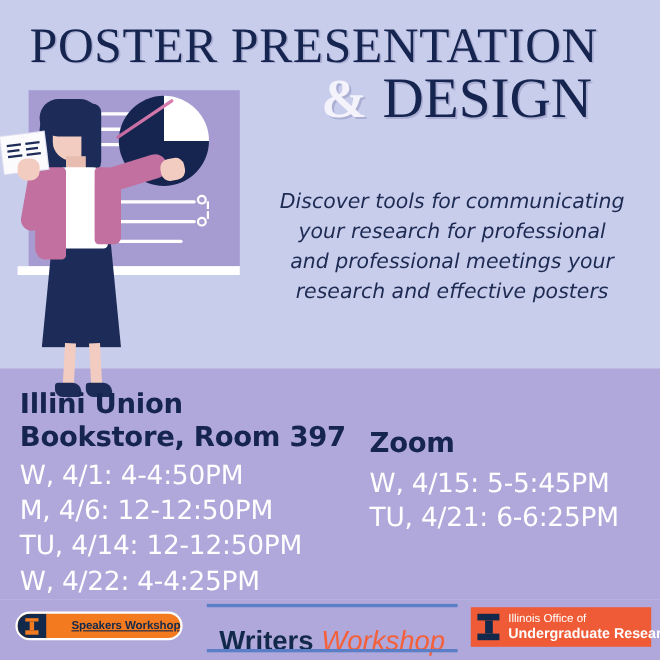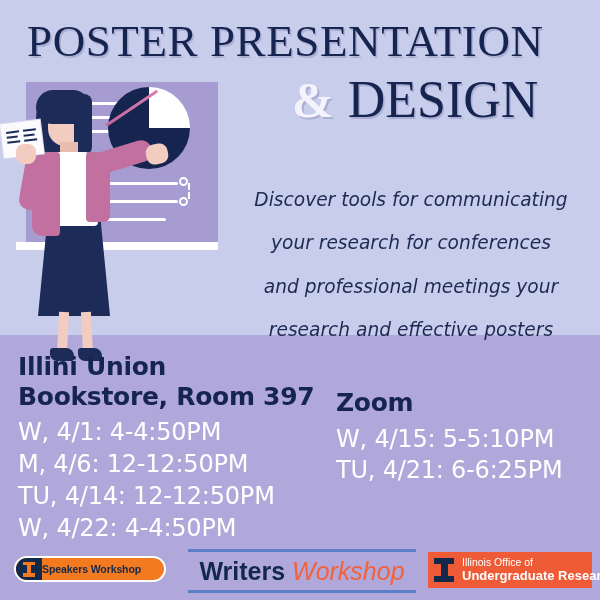--- a/index.html
+++ b/index.html
@@ -22,42 +22,42 @@
     position:absolute; left:27px; top:18px; width:560px;
     font-family:"Liberation Serif", serif;
     color:#16254f;
     font-size:45px;
     letter-spacing:.6px;
     line-height:1.04;
     white-space:nowrap;
     text-shadow:1.5px 1.5px 0 rgba(130,130,175,.40);
   }
   .headline2 {
-    position:absolute; left:292px; top:74px;
+    position:absolute; left:292px; top:64px;
     font-family:"Liberation Serif", serif;
     font-size:52px;
     line-height:1;
     white-space:nowrap;
     color:#16254f;
     text-shadow:1.5px 2px 0 rgba(130,130,175,.40);
   }
   .amp { color:#f4f3fb; font-weight:bold; font-size:50px; margin-right:14px;
          text-shadow:2px 2px 0 rgba(120,120,170,.35); }
 
   
   .desc {
     position:absolute; left:228px; top:170px; width:366px;
     font-family:"DejaVu Sans", sans-serif;
     font-style:italic;
     font-size:18.6px;
     line-height:1.47;
     color:#1d2a52;
     text-align:center;
   }
-  .desc div { white-space:nowrap;margin-top:16px; }
+  .desc div { white-space:nowrap; }
 
   
   .illo { position:absolute; left:0; top:60px; width:240px; height:280px; }
   .board {
     position:absolute; left:26px; top:22px; width:192px; height:160px;
     background:#a79cd2;
   }
   .board-ledge {
     position:absolute; left:16px; top:182px; width:202px; height:8px;
     background:#ffffff;
@@ -161,33 +161,33 @@
     display:flex; align-items:center;
   }
   .ls-block { width:26px; height:100%; background:#13294b;
               display:flex; align-items:center; justify-content:center; flex:0 0 26px; }
   .i-glyph { position:relative; width:12px; height:15px; }
   .i-glyph .ibar { position:absolute; background:#f47a20; }
   .i-glyph .t { left:0; top:0; width:12px; height:3.4px; }
   .i-glyph .m { left:4.3px; top:3.4px; width:3.4px; height:8.2px; }
   .i-glyph .b { left:0; bottom:0; width:12px; height:3.4px; }
   .ls-text {
-    flex:1; text-align:left; color:#13294b; font-weight:bold;
+    flex:1; text-align:right; color:#13294b; font-weight:bold;
     font-size:10.5px; font-family:"Liberation Sans", sans-serif;
-    letter-spacing:-.1px; white-space:nowrap;
+    letter-spacing:-.1px; white-space:nowrap;text-decoration:underline;
   }
 
   .logo-writers {
     position:absolute; left:188px; top:549px; width:228px; height:44px;
   }
   .lw-rule { position:absolute; left:0; width:228px; height:3px; background:#5b7fc7; }
   .lw-rule.top { top:0; }
   .lw-rule.bot { bottom:0; }
   .lw-text {
-    position:absolute; left:0; top:8px; width:228px; text-align:center;
+    position:absolute; left:0; top:20px; width:228px; text-align:center;
     font-size:25px; line-height:28px; white-space:nowrap;
     font-family:"Liberation Sans", sans-serif;
   }
   .lw-text .w1 { color:#13294b; font-weight:bold; }
   .lw-text .w2 { color:#f4603a; font-style:italic; font-weight:normal; }
 
   .logo-uor {
     position:absolute; left:428px; top:552px; width:164px; height:36px;
     background:#ee5b36; display:flex; align-items:center; padding:0 5px;
   }
@@ -211,21 +211,21 @@
   <div class="band-footer"></div>
 
   <div class="headline">POSTER PRESENTATION</div>
 
   <div class="headline2">
     <span class="amp">&amp;</span><span class="design-word">DESIGN</span>
   </div>
 
   <div class="desc">
     <div>Discover tools for communicating</div>
-    <div>your research for conferences</div>
+    <div>your research for professional</div>
     <div>and professional meetings your</div>
     <div>research and effective posters</div>
   </div>
 
   <div class="illo">
     <div class="board"></div>
 
     <div class="bl" style="left:60px;  top:42px;  width:64px;"></div>
     <div class="bl" style="left:68px;  top:56px;  width:56px;"></div>
     <div class="bl" style="left:76px;  top:70px;  width:40px;"></div>
@@ -269,28 +269,28 @@
 
   <div class="sched">
 
     <div class="col-left">
       <div class="loc-head">Illini Union</div>
       <div class="loc-head">Bookstore, Room 397</div>
       <div class="sess-list">
         <div class="sess">W, 4/1: 4-4:50PM</div>
         <div class="sess">M, 4/6: 12-12:50PM</div>
         <div class="sess">TU, 4/14: 12-12:50PM</div>
-        <div class="sess">W, 4/22: 4-4:50PM</div>
+        <div class="sess">W, 4/22: 4-4:25PM</div>
       </div>
     </div>
 
     <div class="col-right">
       <div class="loc-head">Zoom</div>
       <div class="sess-list">
-        <div class="sess">W, 4/15: 5-5:10PM</div>
+        <div class="sess">W, 4/15: 5-5:45PM</div>
         <div class="sess">TU, 4/21: 6-6:25PM</div>
       </div>
     </div>
 
   </div>
 
   <div class="logo-speakers">
     <div class="ls-inner">
       <div class="ls-block">
         <div class="i-glyph">

